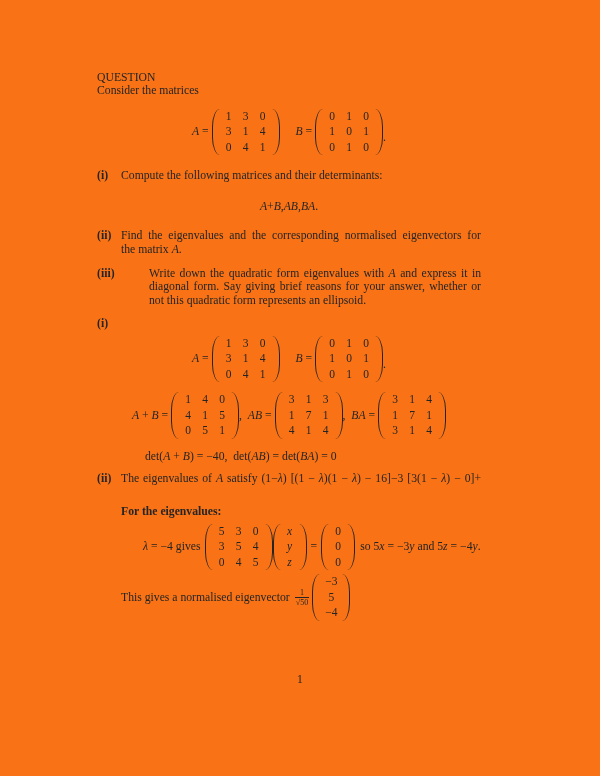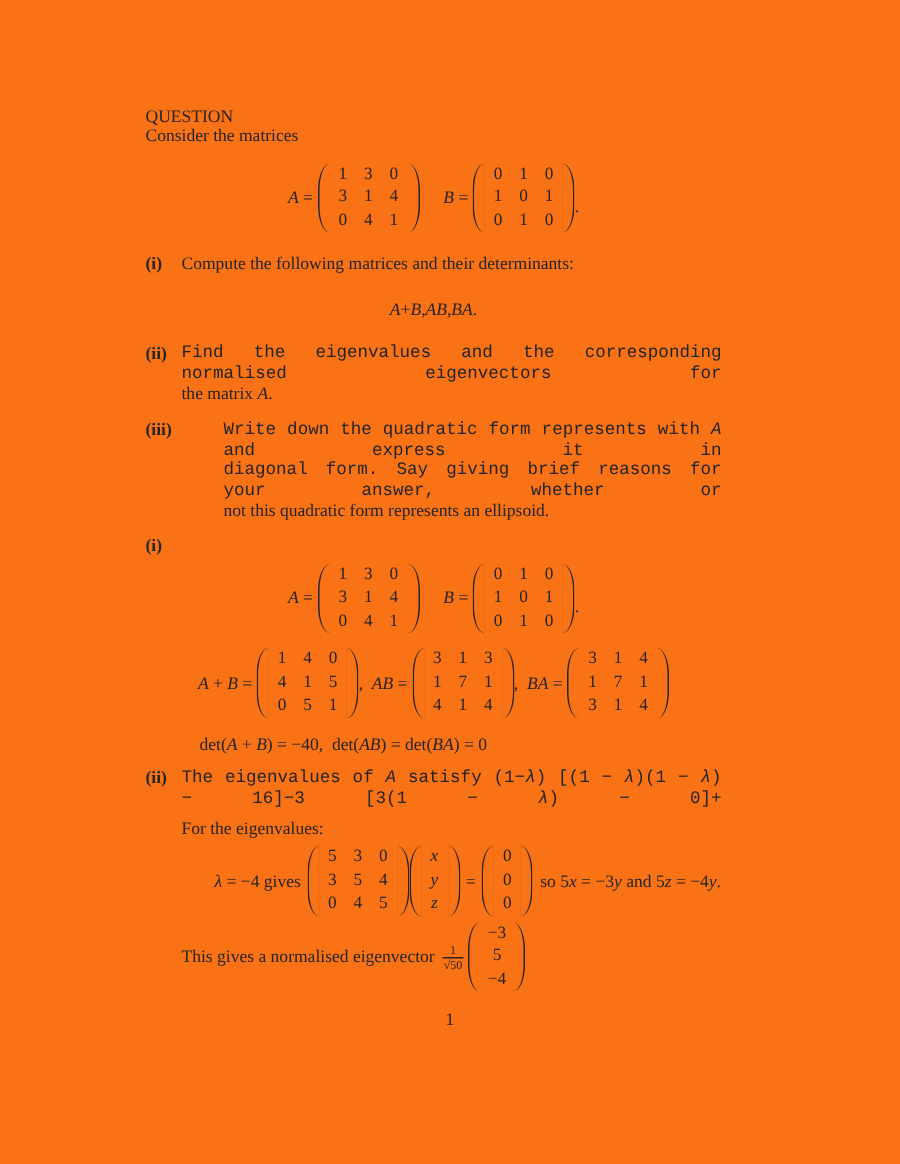--- a/index.html
+++ b/index.html
@@ -9,21 +9,21 @@
     font-family:"Liberation Serif","DejaVu Serif",serif;
     font-size:11.7px;line-height:13.4px;overflow:hidden;
   }
   .content{position:absolute;left:97px;top:71px;width:384px;}
   .mi{font-style:italic;}
   .bold{font-weight:700;}
   
   .item{display:flex;align-items:flex-start;}
   .ilbl{min-width:24px;flex:none;font-weight:700;}
   .ibody{flex:1;min-width:0;}
-  .jl{text-align:justify;text-align-last:justify;font-family:Liberation Mono, monospace;}
+  .jl{text-align:justify;text-align-last:justify;}
   
   .eq{display:flex;align-items:center;justify-content:center;}
   .eq.left{justify-content:flex-start;margin-left:24px;}
   .lab{white-space:pre;}
   .dot{align-self:center;padding-top:11px;}
   
   .mat{display:flex;align-items:stretch;flex:none;}
   .par{width:7px;flex:none;margin:1px 0;}
   .par.l{border-left:1.4px solid currentColor;border-top-left-radius:9px 20px;border-bottom-left-radius:9px 20px;margin-right:-1px;}
   .par.r{border-right:1.4px solid currentColor;border-top-right-radius:9px 20px;border-bottom-right-radius:9px 20px;margin-left:-1px;}
@@ -37,23 +37,23 @@
   
   .mt-eq1{margin-top:10px;}
   .mt-item1{margin-top:13px;}
   .mt-disp{margin-top:17px;}
   .mt-item2{margin-top:16px;}
   .mt-item3{margin-top:11px;gap:28px;}
   .mt-ans{margin-top:12px;}
   .mt-ansi{margin-top:10px;}
   .mt-eq2{margin-top:4px;}
   .mt-eq3{margin-top:8px;}
-  .det{margin-top:10px;margin-left:36px;white-space:pre;}
+  .det{margin-top:10px;margin-left:48px;white-space:pre;}
   .mt-ansii{margin-top:9px;}
-  .mt-for{margin-top:7px;}
+  .mt-for{margin-top:20px;font-weight:bold;}
   .mt-lam{margin-top:4px;}
   .mt-ev{margin-top:2px;}
   .sotext{margin-left:5px;white-space:pre;}
   .lamlab{margin-right:4px;margin-left:22px;}
   .eqsign{margin:0 4px;}
   .pageno{position:absolute;left:0;top:673px;width:100%;text-align:center;font-size:11.7px;}
   .biggap{width:16px;flex:none;}
 </style>
 </head>
 <body>
@@ -121,21 +121,21 @@
       <span class="ilbl">(ii)</span>
       <div class="ibody">
         <div class="jl">Find the eigenvalues and the corresponding normalised eigenvectors for</div>
         <div><span>the matrix </span><span class="mi">A</span><span>.</span></div>
       </div>
     </div>
 
     <div class="item mt-item3">
       <span class="ilbl">(iii)</span>
       <div class="ibody">
-        <div class="jl"><span>Write down the quadratic form represents with </span><span class="mi">A</span><span> and express it in</span></div>
+        <div class="jl"><span>Write down the quadratic form eigenvalues with </span><span class="mi">A</span><span> and express it in</span></div>
         <div class="jl">diagonal form.  Say giving brief reasons for your answer, whether or</div>
         <div>not this quadratic form represents an ellipsoid.</div>
       </div>
     </div>
 
     <div class="bold mt-ansi">(i)</div>
 
     <div class="eq mt-eq2">
       <span class="lab"><span class="mi">A</span><span> = </span></span>
       <span class="mat">

